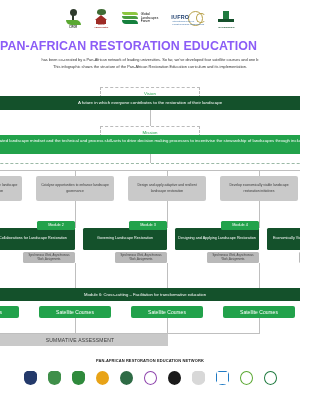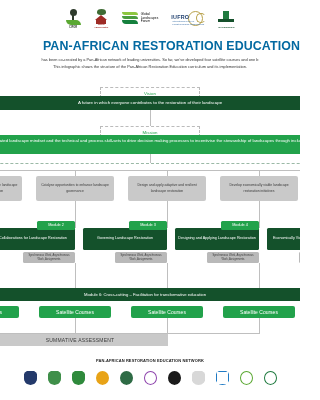--- a/index.html
+++ b/index.html
@@ -54,22 +54,22 @@
   .iufro-ico .sub { position: absolute; left: 1px; top: 9.5px; font-size: 2.3px; color: #3a6ea5; line-height: 1.3; }
 
   .wur-ico { width: 16px; height: 16px; position: relative; }
   .wur-ico .b1 { position: absolute; left: 5px; top: 0px; width: 6px; height: 8px; background: #1f7a3f; }
   .wur-ico .b2 { position: absolute; left: 0px; top: 8px; width: 16px; height: 3.2px; background: #15502b; }
   .wur-ico .lbl { position: absolute; left: -1px; bottom: -1px; width: 18px; text-align: center;
      font-size: 2.3px; color: #15502b; font-weight: bold; }
 
   
   .title {
-    text-align: right; font-size: 12.4px; font-weight: bold;
-    color: #0369a1; letter-spacing: .1px; margin-top: 9px;
+    text-align: left; font-size: 12.4px; font-weight: bold;
+    color: #8b5cf6; letter-spacing: .1px; margin-top: 9px;
   }
   .intro {
     position: absolute; top: 57px; left: 50%; transform: translateX(-50%);
     width: 430px; text-align: center; font-size: 3.9px; line-height: 1.75;
     color: #333; white-space: nowrap;
   }
   .intro .l2 { white-space: normal; }
 
   
   .canvas {

